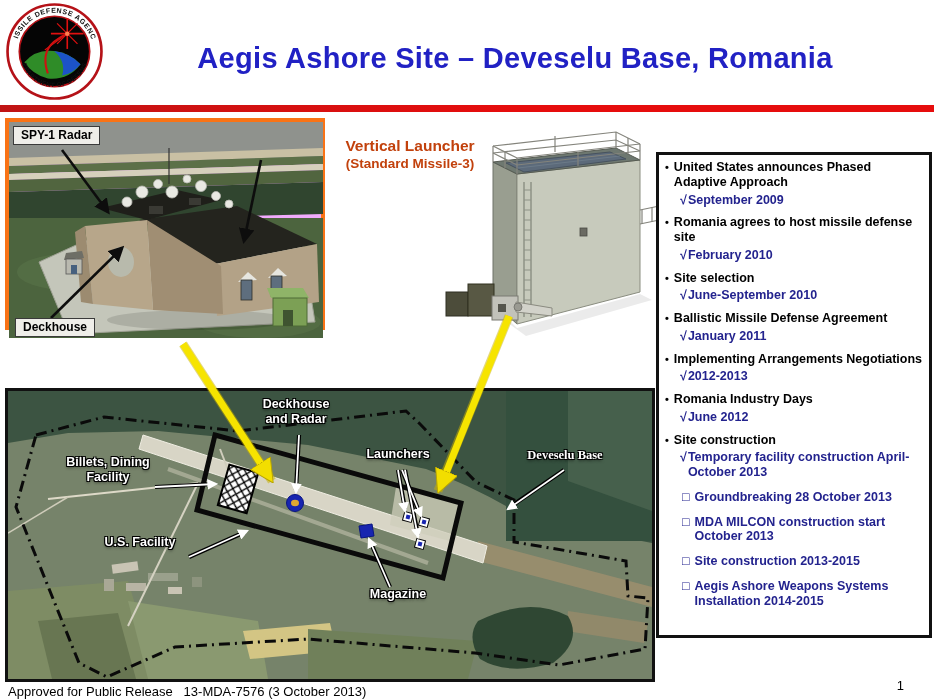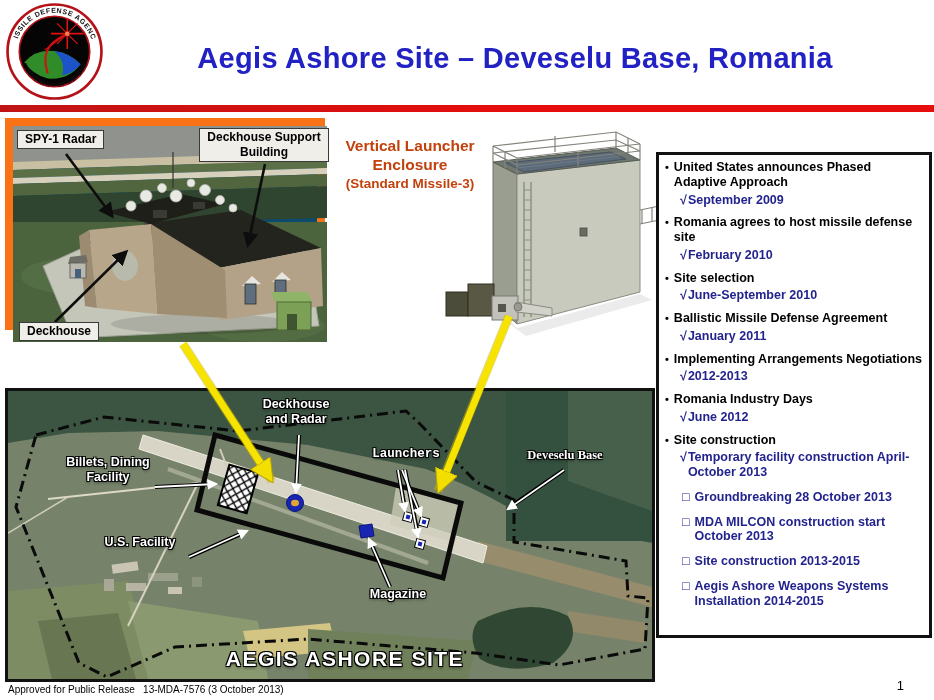--- a/index.html
+++ b/index.html
@@ -6,21 +6,21 @@
   .slide{position:relative;width:934px;height:700px;background:#fff;overflow:hidden;
          font-family:"Liberation Sans",sans-serif;}
   
   .logo{position:absolute;left:6px;top:3px;width:97px;height:97px;}
   .title{position:absolute;left:104px;right:8px;top:34px;text-align:center;
          font-size:29px;font-weight:bold;color:#2121C4;letter-spacing:.3px;margin-top:8px;}
   .red-bar{position:absolute;left:0;top:105px;width:934px;height:7px;
            background:linear-gradient(90deg,#C01414 0%,#E60D0D 55%,#E60D0D 100%);}
   
   .fig-deckhouse{position:absolute;left:5px;top:118px;width:320px;height:212px;
-                 border:8px solid #f97316;box-sizing:border-box;background:#0c4a6e;}
+                 border:4px solid #f97316;box-sizing:border-box;background:#f0abfc;}
   .fig-deckhouse svg{position:absolute;left:0;top:0;}
   .dh-label{position:absolute;background:#EFEEE9;border:1px solid #3a3a3a;color:#000;
             font-size:12px;font-weight:bold;line-height:1.25;padding:1px 7px;
             text-align:center;white-space:pre-line;}
   .dh-spy{left:4px;top:4px;}
   .dh-support{left:186px;top:2px;width:124px;padding:1px 2px;}
   .dh-deck{left:6px;top:196px;}
   
   .launcher-heading{position:absolute;left:330px;top:136px;width:160px;text-align:center;
                     color:#c2410c;font-weight:bold;}
@@ -42,29 +42,29 @@
   .tl-mark{flex:0 0 auto;}
   
   .map{position:absolute;left:5px;top:388px;width:650px;height:294px;
        border:3px solid #111;box-sizing:border-box;background:#6E7D5C;}
   .map svg{position:absolute;left:0;top:0;}
   .map-label{position:absolute;color:#fff;font-weight:bold;font-size:12.5px;line-height:1.2;
              text-align:center;white-space:pre-line;
              text-shadow:-1px -1px 0 #000,1px -1px 0 #000,-1px 1px 0 #000,1px 1px 0 #000,0 2px 3px rgba(0,0,0,.55);}
   .ml-deckradar{left:238px;top:6px;width:100px;}
   .ml-billets{left:44px;top:64px;width:112px;}
-  .ml-launchers{left:350px;top:56px;width:96px;font-family:Liberation Mono, monospace;}
+  .ml-launchers{left:342px;top:56px;width:96px;}
   .ml-deveselu{left:492px;top:57px;width:130px;font-family:Liberation Serif, serif;}
   .ml-usfac{left:76px;top:144px;width:112px;}
   .ml-magazine{left:344px;top:196px;width:92px;}
   .ml-site{left:137px;top:255px;width:400px;font-size:21px;letter-spacing:1.5px;}
   
   .overlay{position:absolute;left:0;top:0;width:934px;height:700px;pointer-events:none;}
   
-  .footer{position:absolute;left:8px;top:684px;font-size:10px;color:#000;white-space:pre;}
+  .footer{position:absolute;left:8px;top:684px;font-size:13px;color:#000;white-space:pre;}
   .pagenum{position:absolute;right:30px;top:678px;font-size:13px;color:#000;}
 </style>
 </head>
 <body>
 
 <div class="slide">
 
   <svg class="logo" viewBox="0 0 95 95">
     <defs>
       <path id="arcTop" d="M 10.8,37.7 A 38,38 0 0 1 84.2,37.7"></path>
@@ -156,28 +156,25 @@
           <path d="M0,0 L10,5 L0,10 Z" fill="#0D0D0D"></path>
         </marker>
       </defs>
       <g stroke="#0D0D0D" stroke-width="2.6">
         <line x1="53" y1="28" x2="99" y2="90" marker-end="url(#mBlack)"></line>
         <line x1="252" y1="38" x2="235" y2="119" marker-end="url(#mBlack)"></line>
         <line x1="42" y1="196" x2="113" y2="126" marker-end="url(#mBlack)"></line>
       </g>
     </svg>
     <div class="dh-label dh-spy">SPY-1 Radar</div>
-    <div class="dh-label dh-support">Deckhouse Support
-Building</div>
     <div class="dh-label dh-deck">Deckhouse</div>
   </div>
 
   <div class="launcher-heading">
     <div class="l1">Vertical Launcher</div>
-    <div class="l1">Enclosure</div>
     <div class="l2">(Standard Missile-3)</div>
   </div>
 
   <svg class="fig-launcher" viewBox="0 0 225 240">
 
     <polygon points="53,192 77,216 200,182 212,188 86,224 50,198" fill="#000000" opacity="0.08"></polygon>
 
     <polygon points="53,50 77,62 77,212 53,190" fill="#999E90" stroke="#6E7268" stroke-width="1"></polygon>
     <polygon points="77,62 200,48 200,180 77,212" fill="#C7CABC" stroke="#8A8D80" stroke-width="1"></polygon>
     <polygon points="53,50 176,36 200,48 77,62" fill="#6E7870" stroke="#565B52" stroke-width="1"></polygon>
@@ -414,21 +411,20 @@
       </g>
     </svg>
     <div class="map-label ml-deckradar">Deckhouse
 and Radar</div>
     <div class="map-label ml-billets">Billets, Dining
 Facility</div>
     <div class="map-label ml-launchers">Launchers</div>
     <div class="map-label ml-deveselu">Deveselu Base</div>
     <div class="map-label ml-usfac">U.S. Facility</div>
     <div class="map-label ml-magazine">Magazine</div>
-    <div class="map-label ml-site">AEGIS ASHORE SITE</div>
   </div>
 
   <svg class="overlay" viewBox="0 0 934 700">
     <defs>
       <marker id="my" viewBox="0 0 10 10" refX="7.5" refY="5" markerWidth="3.4" markerHeight="3.4" orient="auto">
         <path d="M0,0 L10,5 L0,10 Z" fill="#F2DE00" stroke="#B8A400" stroke-width="0.4"></path>
       </marker>
     </defs>
     <g>
       <line x1="183" y1="344" x2="272" y2="481" stroke="#C8B000" stroke-width="9" opacity="0.5"></line>

